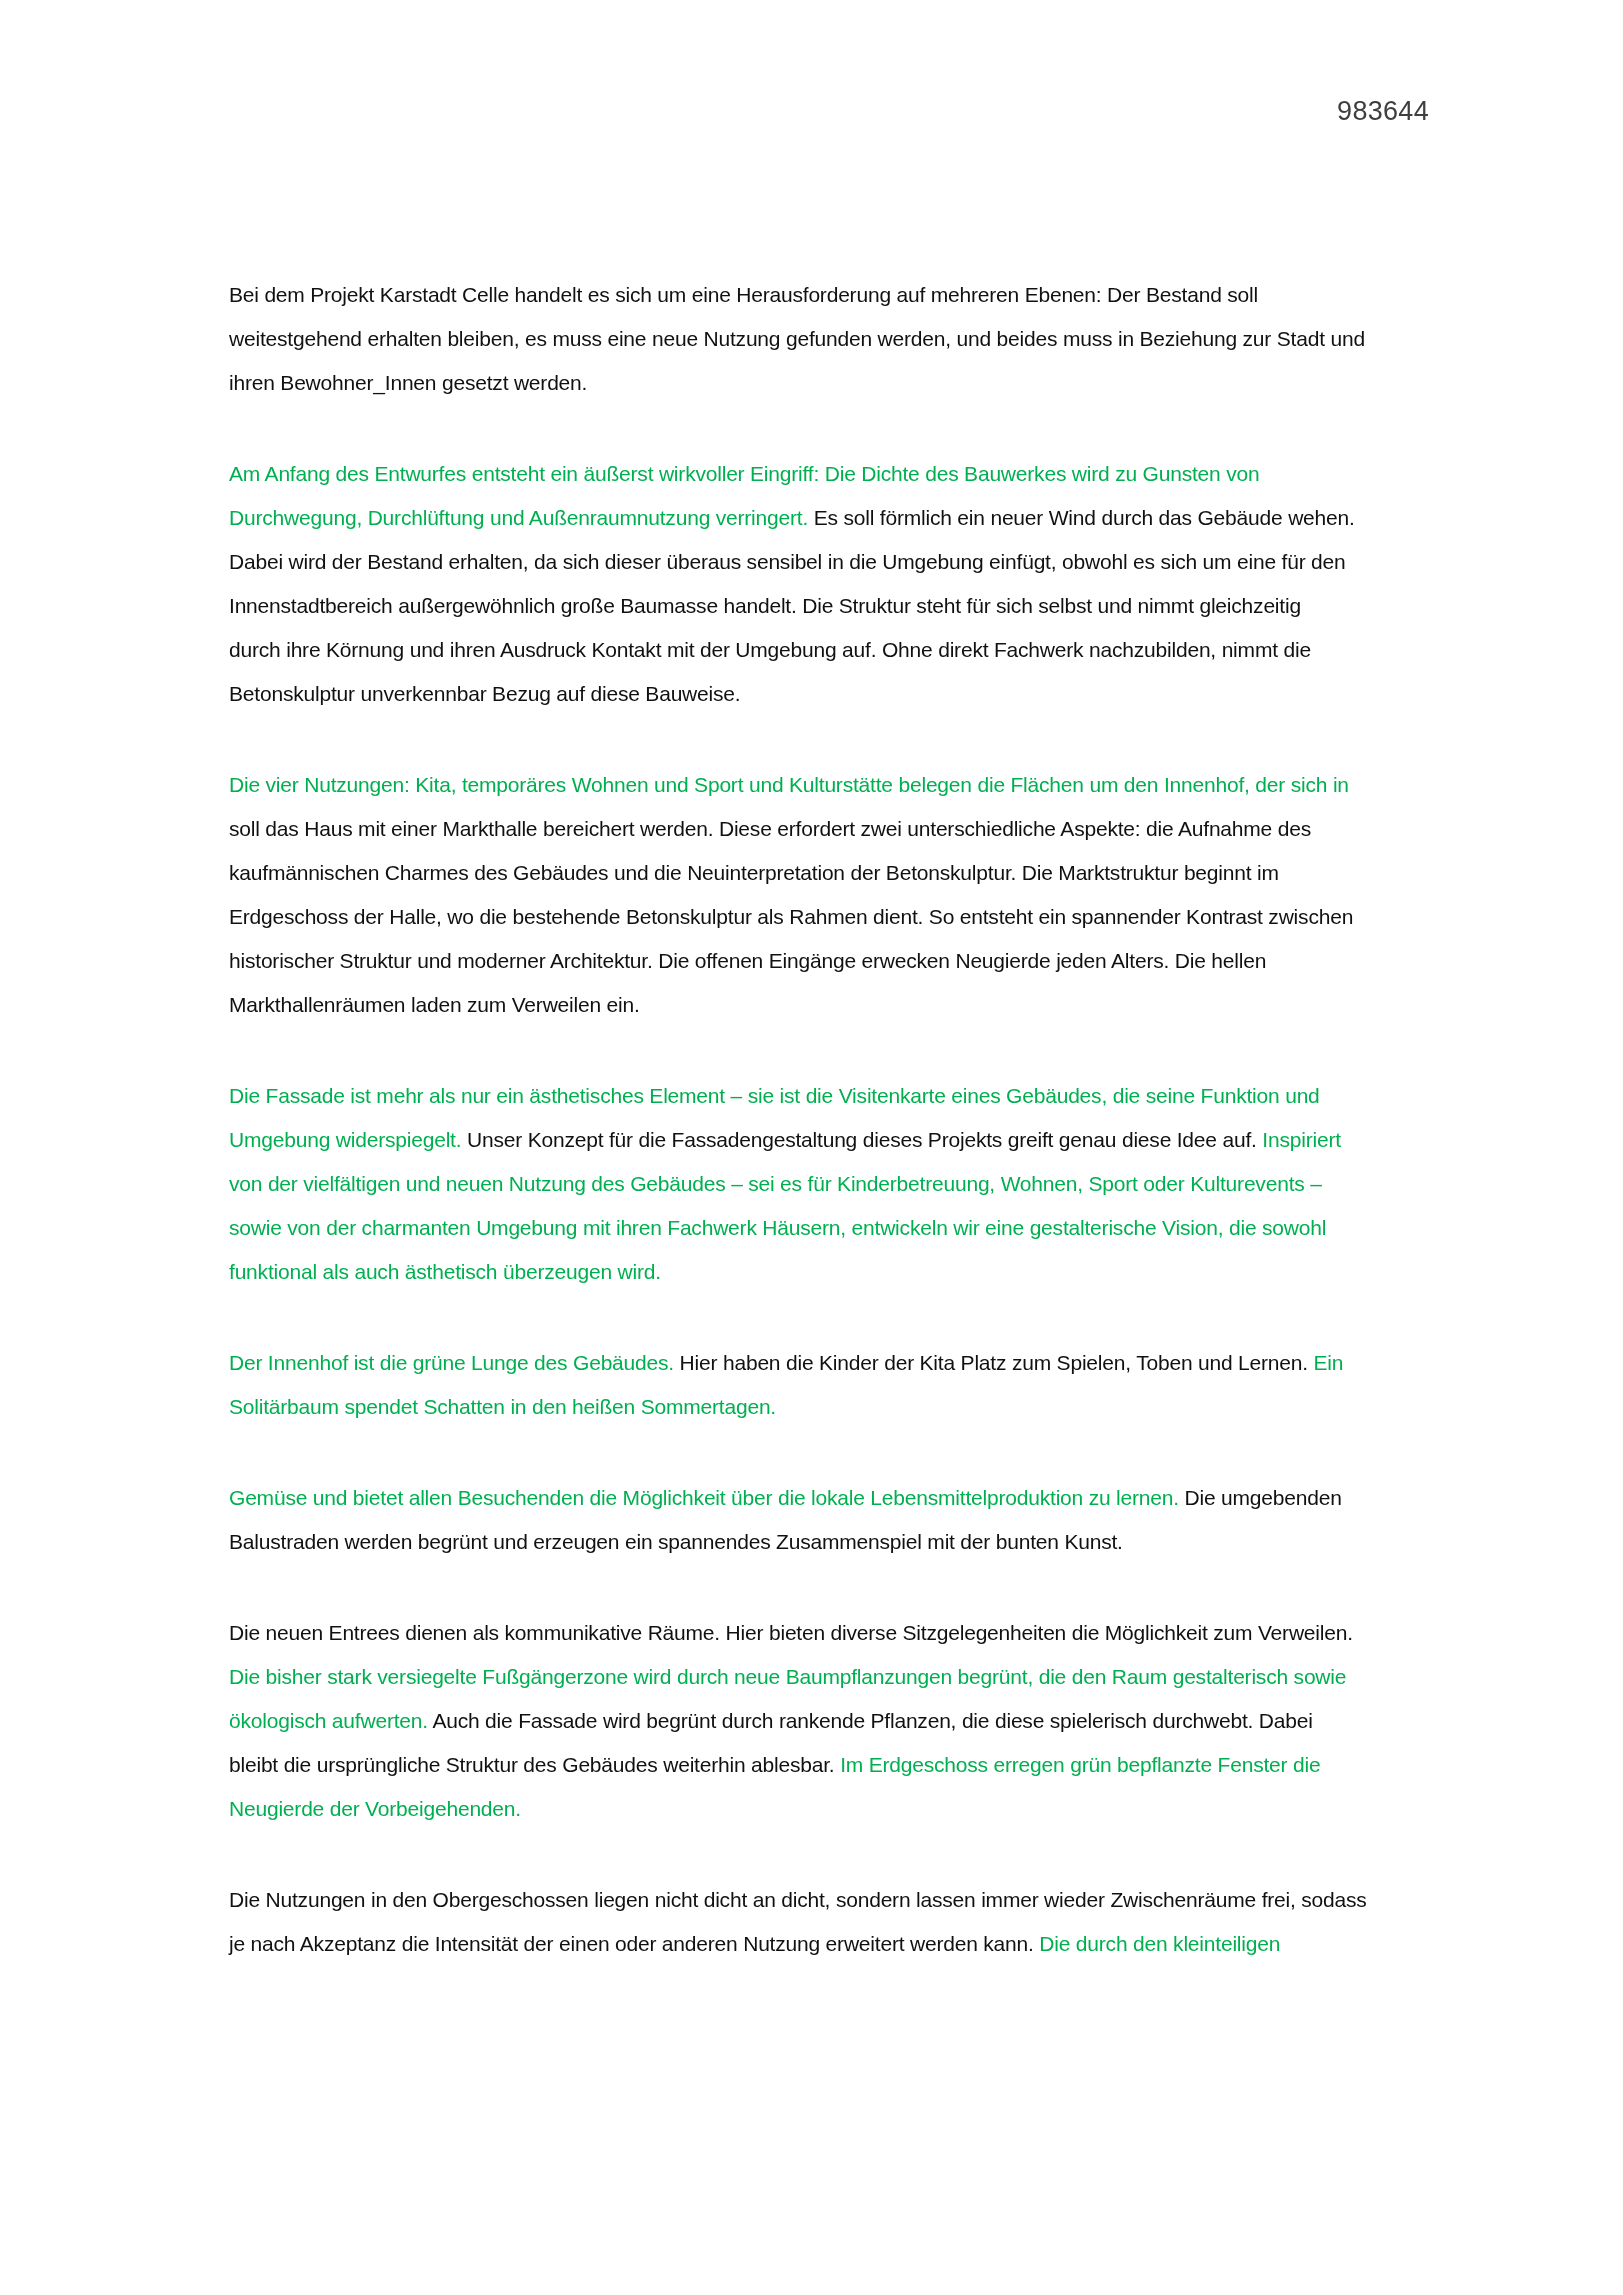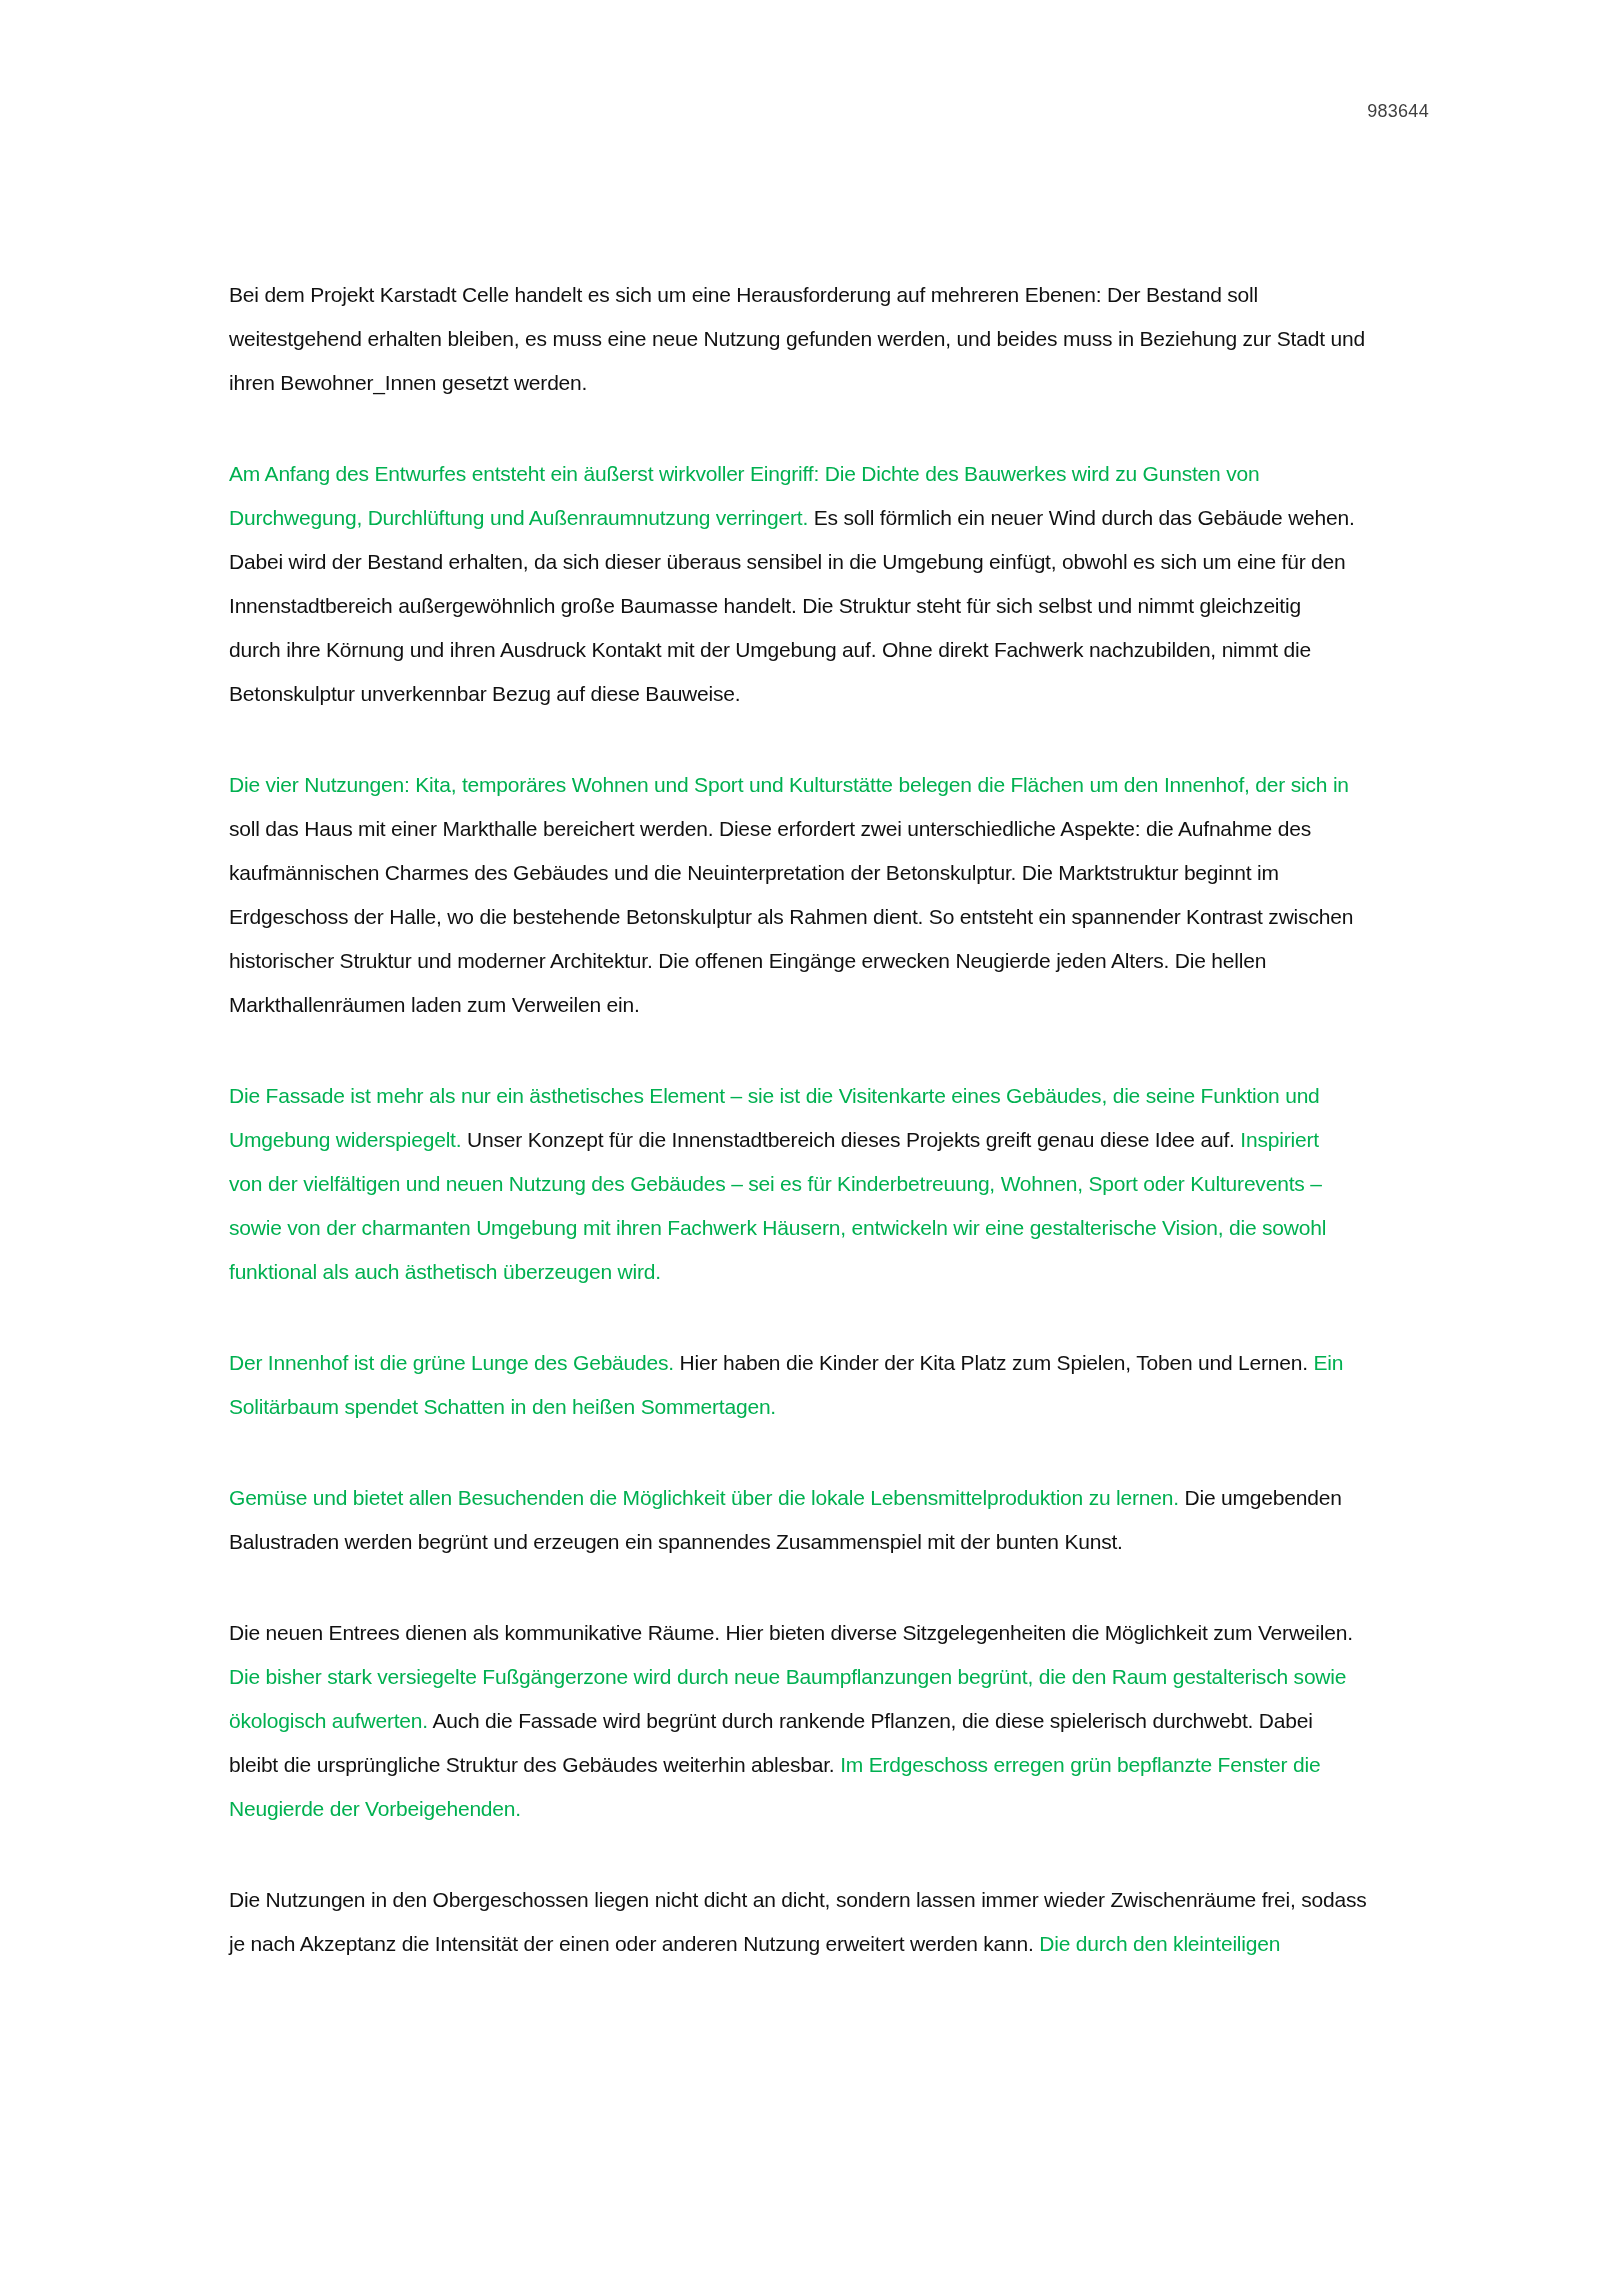--- a/index.html
+++ b/index.html
@@ -12,21 +12,21 @@
     width: 1623px;
     height: 2295px;
     background: var(--bg, #ffffff);
     font-family: "Liberation Sans", sans-serif;
     overflow: hidden;
   }
   .header-number {
     position: absolute;
     top: 97px;
     right: 194px;
-    font-size: 18px;
+    font-size: 27px;
     line-height: 29px;
     color: var(--header-color, #3f3f3f);
     letter-spacing: 0.3px;
   }
   .doc-body {
     position: absolute;
     left: 189px;
     top: 273px;
     width: 1253px;
     margin-left: 40px;
@@ -70,21 +70,21 @@
       <div class="para">
         <div class="line"><span class="run green">Die vier Nutzungen: Kita, temporäres Wohnen und Sport und Kulturstätte belegen die Flächen um den Innenhof, der sich in</span></div>
         <div class="line"><span class="run black">soll das Haus mit einer Markthalle bereichert werden. Diese erfordert zwei unterschiedliche Aspekte: die Aufnahme des</span></div>
         <div class="line"><span class="run black">kaufmännischen Charmes des Gebäudes und die Neuinterpretation der Betonskulptur. Die Marktstruktur beginnt im</span></div>
         <div class="line"><span class="run black">Erdgeschoss der Halle, wo die bestehende Betonskulptur als Rahmen dient. So entsteht ein spannender Kontrast zwischen</span></div>
         <div class="line"><span class="run black">historischer Struktur und moderner Architektur. Die offenen Eingänge erwecken Neugierde jeden Alters. Die hellen</span></div>
         <div class="line"><span class="run black">Markthallenräumen laden zum Verweilen ein.</span></div>
       </div>
       <div class="para">
         <div class="line"><span class="run green">Die Fassade ist mehr als nur ein ästhetisches Element – sie ist die Visitenkarte eines Gebäudes, die seine Funktion und</span></div>
-        <div class="line"><span class="run green">Umgebung widerspiegelt.</span><span class="run black"> Unser Konzept für die Innenstadtbereich dieses Projekts greift genau diese Idee auf.</span><span class="run green"> Inspiriert</span></div>
+        <div class="line"><span class="run green">Umgebung widerspiegelt.</span><span class="run black"> Unser Konzept für die Fassadengestaltung dieses Projekts greift genau diese Idee auf.</span><span class="run green"> Inspiriert</span></div>
         <div class="line"><span class="run green">von der vielfältigen und neuen Nutzung des Gebäudes – sei es für Kinderbetreuung, Wohnen, Sport oder Kulturevents –</span></div>
         <div class="line"><span class="run green">sowie von der charmanten Umgebung mit ihren Fachwerk Häusern, entwickeln wir eine gestalterische Vision, die sowohl</span></div>
         <div class="line"><span class="run green">funktional als auch ästhetisch überzeugen wird.</span></div>
       </div>
       <div class="para">
         <div class="line"><span class="run green">Der Innenhof ist die grüne Lunge des Gebäudes.</span><span class="run black"> Hier haben die Kinder der Kita Platz zum Spielen, Toben und Lernen.</span><span class="run green"> Ein</span></div>
         <div class="line"><span class="run green">Solitärbaum spendet Schatten in den heißen Sommertagen.</span></div>
       </div>
       <div class="para">
         <div class="line"><span class="run green">Gemüse und bietet allen Besuchenden die Möglichkeit über die lokale Lebensmittelproduktion zu lernen.</span><span class="run black"> Die umgebenden</span></div>

